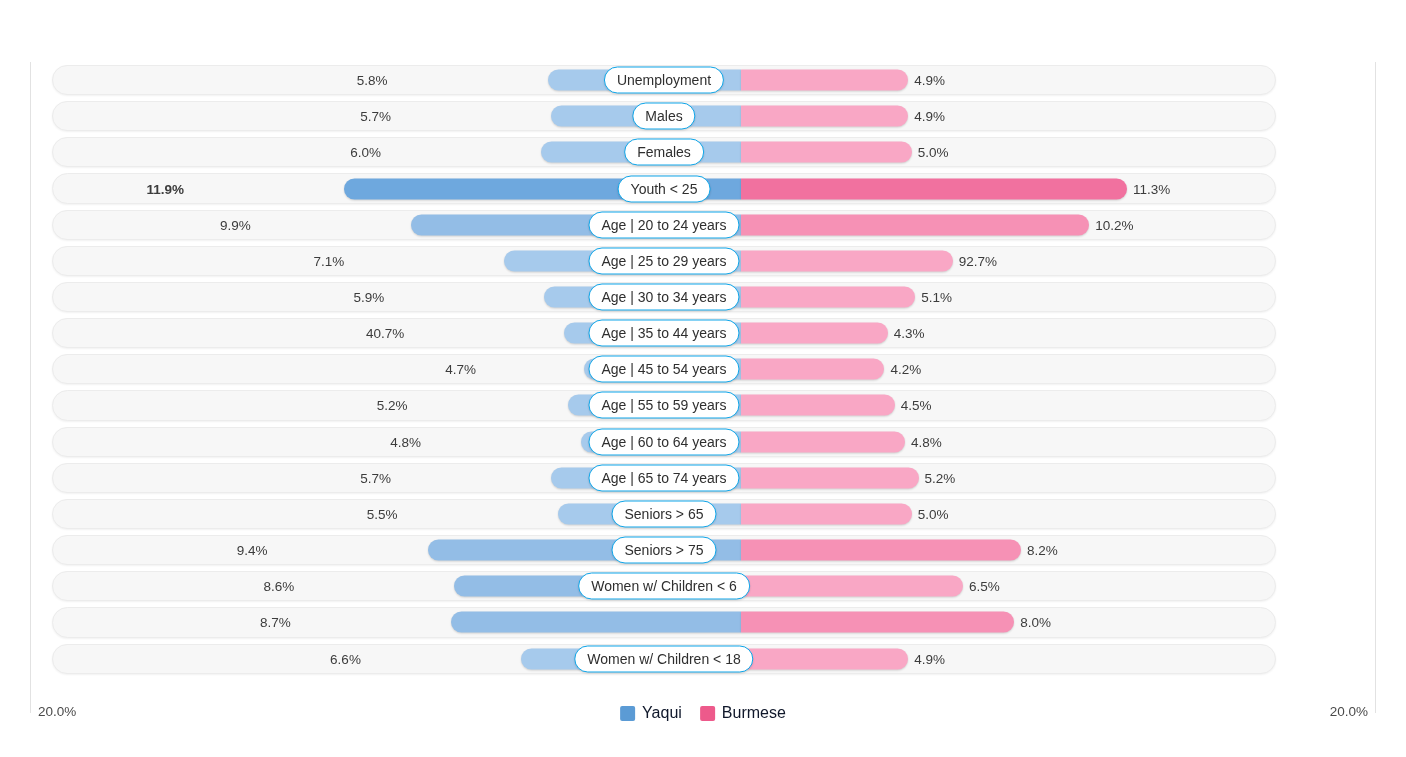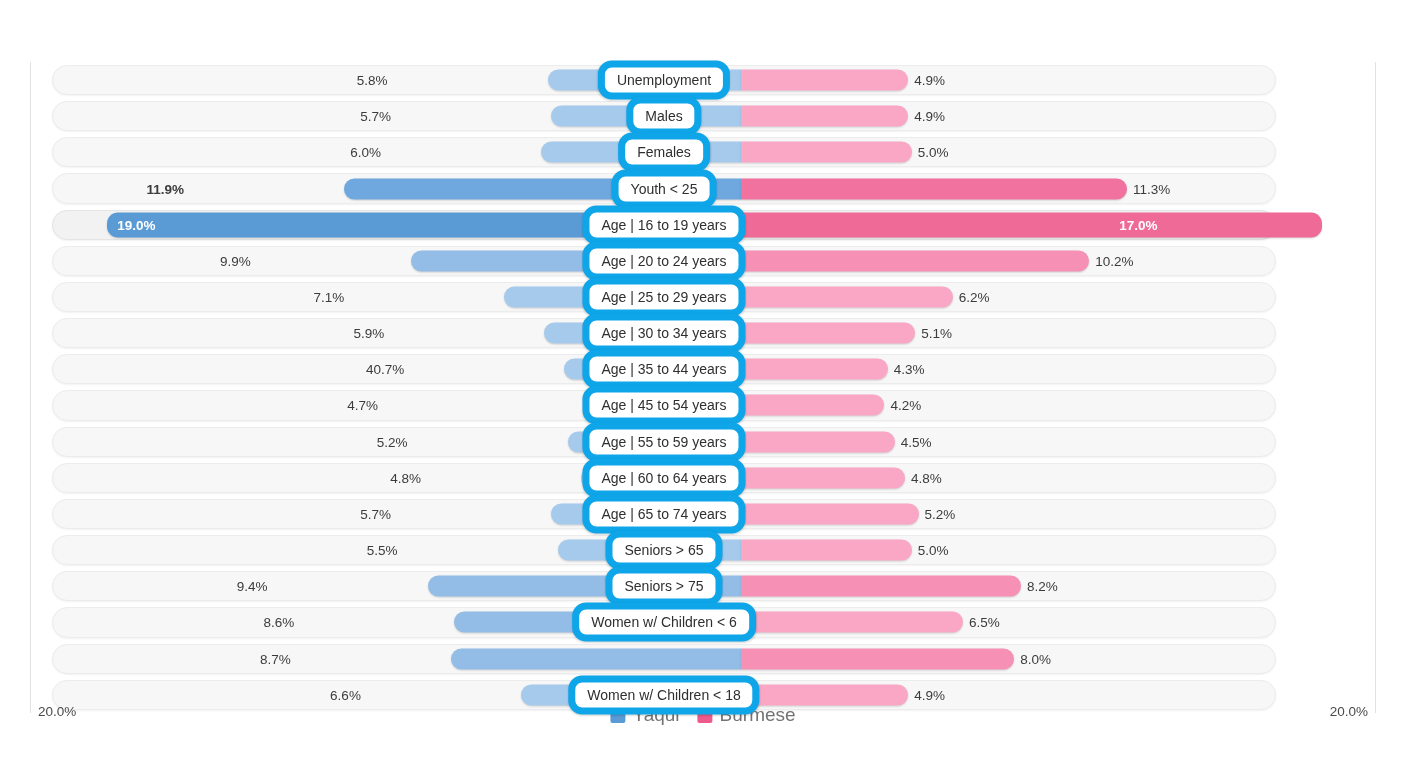--- a/index.html
+++ b/index.html
@@ -67,21 +67,21 @@
     font-size: 13.5px; color: #3c3c3c; white-space: nowrap;
   }
   .valtxt.l { text-align: right; }
   .valtxt.r { text-align: left; }
   .row.highlight .valtxt { color: #ffffff; font-weight: bold; font-size: 13.5px; }
 
   .cap {
     position: absolute; left: 50%; top: 50%;
     transform: translate(-50%, -50%);
     background: #ffffff;
-    border: 7px solid #0ea5e9;
+    border: 1px solid #0ea5e9;
     border-radius: 14px;
     padding: 4px 12px 5px;
     font-size: 14px; color: #2f2f2f;
     white-space: nowrap;
     box-shadow: 0 1px 2px rgba(0,0,0,.14);
     z-index: 5;
   }
 
   
   .footer { position: absolute; left: 0; top: 695px; width: 1406px; height: 44px; }
@@ -92,21 +92,21 @@
   .axis.left  { left: 38px; }
   .axis.right { right: 38px; }
   .legend {
     position: absolute; left: 50%; top: 9px;
     transform: translateX(-50%);
     display: flex; align-items: center; gap: 18px;
     white-space: nowrap;
   }
   .legend-item { display: flex; align-items: center; gap: 7px; }
   .swatch { width: 15px; height: 15px; border-radius: 2px; display: block; }
-  .legend-label { font-size: 19px; color: #737373; }
+  .legend-label { font-size: 16px; color: #0f172a; }
 </style>
 </head>
 <body>
 
 <div id="app">
 
 
   <div class="plot">
     <div class="gridline left"></div>
     <div class="gridline right"></div>
@@ -136,42 +136,34 @@
           <div class="cap">Females</div>
         </div>
         <div class="row">
           <div class="track"></div>
           <div class="bar left" style="left: 306.135px; width: 396.865px; background: rgb(110, 168, 222);"></div>
           <div class="bar right" style="left: 703px; width: 385.895px; background: rgb(241, 113, 159);"></div>
           <div class="valtxt l" style="right: 1105.87px; font-weight: bold;">11.9%</div>
           <div class="valtxt r" style="left: 1094.89px;">11.3%</div>
           <div class="cap">Youth &lt; 25</div>
         </div>
-        <div class="row highlight">
-          <div class="track"></div>
-          <div class="bar left" style="left: 69.35px; width: 633.65px; background: rgb(91, 155, 213);"></div>
-          <div class="bar right" style="left: 703px; width: 580.55px; background: rgb(239, 106, 151);"></div>
-          <div class="valtxt l" style="left: 79.35px;">19.0%</div>
-          <div class="valtxt r" style="right: 132.45px;">17.0%</div>
-          <div class="cap">Age | 16 to 19 years</div>
-        </div>
         <div class="row">
           <div class="track"></div>
           <div class="bar left" style="left: 372.835px; width: 330.165px; background: rgb(147, 189, 230);"></div>
           <div class="bar right" style="left: 703px; width: 348.33px; background: rgb(246, 145, 181);"></div>
           <div class="valtxt l" style="right: 1039.16px;">9.9%</div>
           <div class="valtxt r" style="left: 1057.33px; text-align: center;">10.2%</div>
           <div class="cap">Age | 20 to 24 years</div>
         </div>
         <div class="row">
           <div class="track"></div>
           <div class="bar left" style="left: 466.215px; width: 236.785px; background: rgb(166, 202, 236);"></div>
           <div class="bar right" style="left: 703px; width: 211.73px; background: rgb(249, 167, 197);"></div>
           <div class="valtxt l" style="right: 945.785px;">7.1%</div>
-          <div class="valtxt r" style="left: 920.73px;">6.2%</div>
+          <div class="valtxt r" style="left: 920.73px;">92.7%</div>
           <div class="cap">Age | 25 to 29 years</div>
         </div>
         <div class="row">
           <div class="track"></div>
           <div class="bar left" style="left: 506.235px; width: 196.765px; background: rgb(166, 202, 236);"></div>
           <div class="bar right" style="left: 703px; width: 174.165px; background: rgb(249, 167, 197);"></div>
           <div class="valtxt l" style="right: 905.765px;">5.9%</div>
           <div class="valtxt r" style="left: 883.165px;">5.1%</div>
           <div class="cap">Age | 30 to 34 years</div>
         </div>
@@ -180,21 +172,21 @@
           <div class="bar left" style="left: 526.245px; width: 176.755px; background: rgb(166, 202, 236);"></div>
           <div class="bar right" style="left: 703px; width: 146.845px; background: rgb(249, 167, 197);"></div>
           <div class="valtxt l" style="right: 885.755px;">40.7%</div>
           <div class="valtxt r" style="left: 855.845px;">4.3%</div>
           <div class="cap">Age | 35 to 44 years</div>
         </div>
         <div class="row">
           <div class="track"></div>
           <div class="bar left" style="left: 546.255px; width: 156.745px; background: rgb(166, 202, 236);"></div>
           <div class="bar right" style="left: 703px; width: 143.43px; background: rgb(249, 167, 197);"></div>
-          <div class="valtxt l" style="right: 912px;">4.7%</div>
+          <div class="valtxt l" style="right: 814px;">4.7%</div>
           <div class="valtxt r" style="left: 852.43px;">4.2%</div>
           <div class="cap">Age | 45 to 54 years</div>
         </div>
         <div class="row">
           <div class="track"></div>
           <div class="bar left" style="left: 529.58px; width: 173.42px; background: rgb(166, 202, 236);"></div>
           <div class="bar right" style="left: 703px; width: 153.675px; background: rgb(249, 167, 197);"></div>
           <div class="valtxt l" style="right: 882.42px;">5.2%</div>
           <div class="valtxt r" style="left: 862.675px;">4.5%</div>
           <div class="cap">Age | 55 to 59 years</div>

